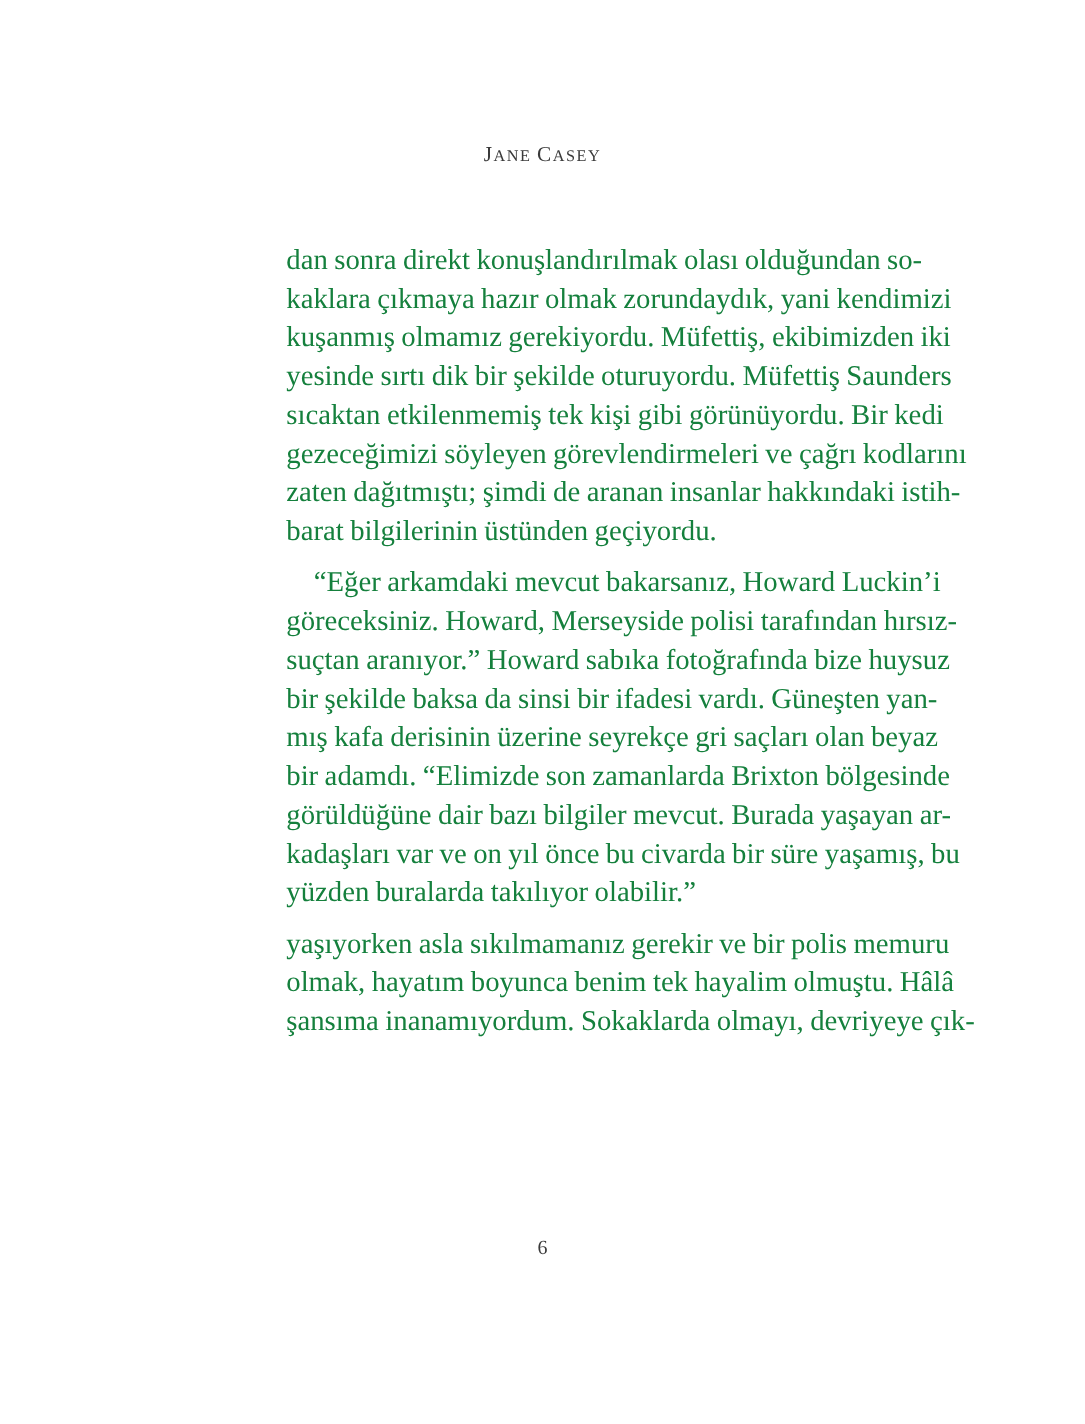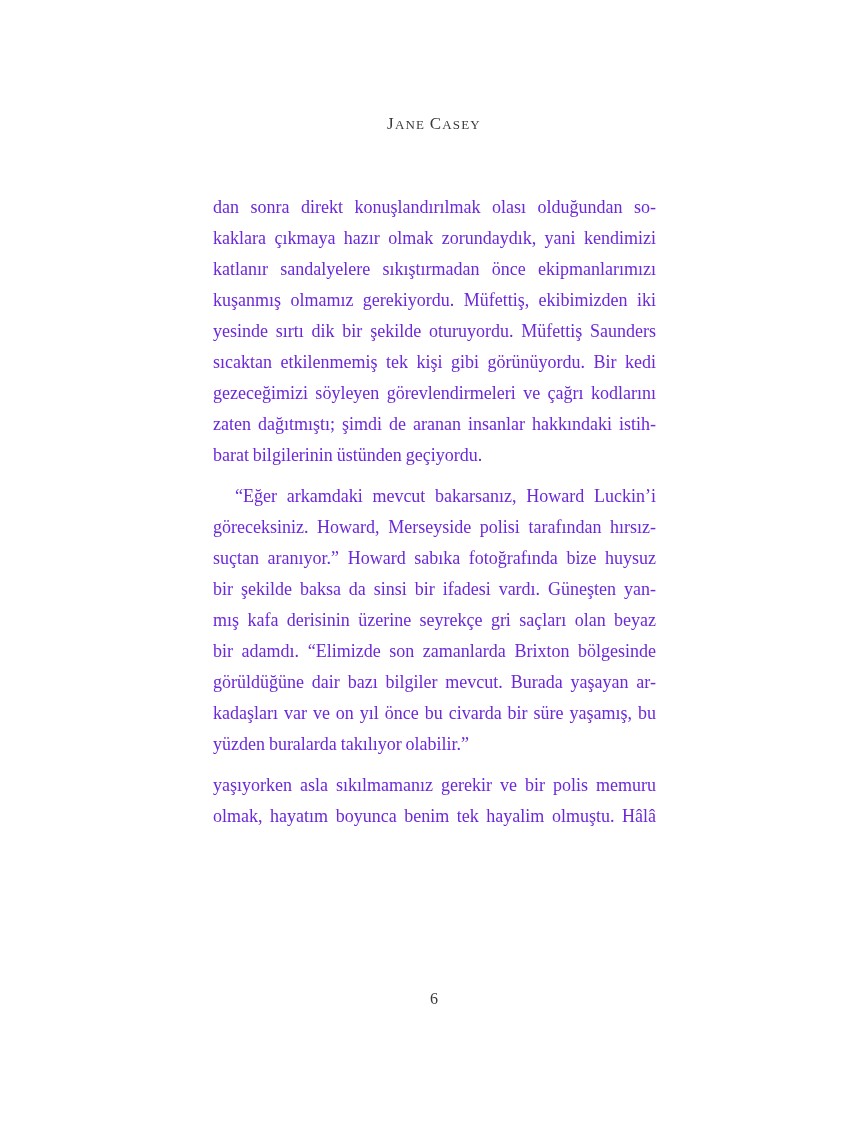--- a/index.html
+++ b/index.html
@@ -6,23 +6,23 @@
     body { width: 868px; height: 1139px; position: relative; overflow: hidden; }
     .page { position: absolute; left: 0; top: 0; width: 868px; height: 1139px; background: #ffffff; }
     .running-head {
       position: absolute; top: 114px; left: 0; width: 868px; text-align: center;
       font-family: "Liberation Serif", "DejaVu Serif", serif;
       font-size: 13px; letter-spacing: 1.2px; color: #3a3a3a;
       font-variant: small-caps;
     }
     .running-head .big { font-size: 17px; }
     .body-text {
-      position: absolute; left: 213px; top: 192px; width: 443px;
+      position: absolute; left: 229px; top: 192px; width: 443px;
       font-family: "Liberation Serif", "DejaVu Serif", serif;
-      font-size: 18px; color: #6d28d9;
+      font-size: 23px; color: #15803d;
     }
     .line {
       display: block; height: 31px; line-height: 31px;
       text-align: justify; text-align-last: justify; white-space: nowrap;
       word-spacing: -0.6px;
     }
     .line.last { text-align-last: left; }
     .line.indent { text-indent: 22px; }
     .para-gap { height: 10px; }
     .folio {
@@ -37,21 +37,20 @@
 <div class="page">
 
   <div class="running-head">
     <span class="big">J</span><span>ANE </span><span class="big">C</span><span>ASEY</span>
   </div>
 
   <div class="body-text">
     <div>
       <span class="line">dan sonra direkt konuşlandırılmak olası olduğundan so-</span>
       <span class="line">kaklara çıkmaya hazır olmak zorundaydık, yani kendimizi</span>
-      <span class="line">katlanır sandalyelere sıkıştırmadan önce ekipmanlarımızı</span>
       <span class="line">kuşanmış olmamız gerekiyordu. Müfettiş, ekibimizden iki</span>
       <span class="line">yesinde sırtı dik bir şekilde oturuyordu. Müfettiş Saunders</span>
       <span class="line">sıcaktan etkilenmemiş tek kişi gibi görünüyordu. Bir kedi</span>
       <span class="line">gezeceğimizi söyleyen görevlendirmeleri ve çağrı kodlarını</span>
       <span class="line">zaten dağıtmıştı; şimdi de aranan insanlar hakkındaki istih-</span>
       <span class="line last">barat bilgilerinin üstünden geçiyordu.</span>
     </div>
     <div class="para-gap"></div>
     <div>
       <span class="line indent">“Eğer arkamdaki mevcut bakarsanız, Howard Luckin’i</span>
@@ -61,17 +60,18 @@
       <span class="line">mış kafa derisinin üzerine seyrekçe gri saçları olan beyaz</span>
       <span class="line">bir adamdı. “Elimizde son zamanlarda Brixton bölgesinde</span>
       <span class="line">görüldüğüne dair bazı bilgiler mevcut. Burada yaşayan ar-</span>
       <span class="line">kadaşları var ve on yıl önce bu civarda bir süre yaşamış, bu</span>
       <span class="line last">yüzden buralarda takılıyor olabilir.”</span>
     </div>
     <div class="para-gap"></div>
     <div>
       <span class="line">yaşıyorken asla sıkılmamanız gerekir ve bir polis memuru</span>
       <span class="line">olmak, hayatım boyunca benim tek hayalim olmuştu. Hâlâ</span>
+      <span class="line">şansıma inanamıyordum. Sokaklarda olmayı, devriyeye çık-</span>
     </div>
   </div>
 
   <div class="folio">6</div>
 </div>
 
 </body></html>

